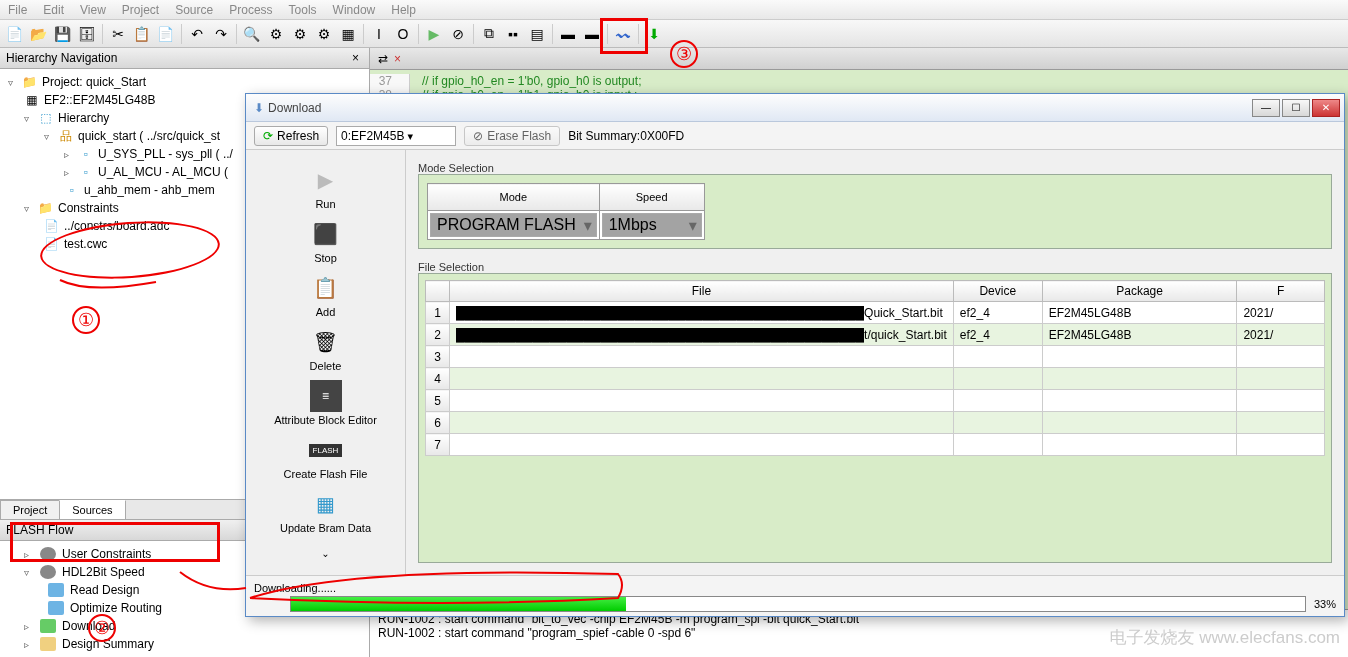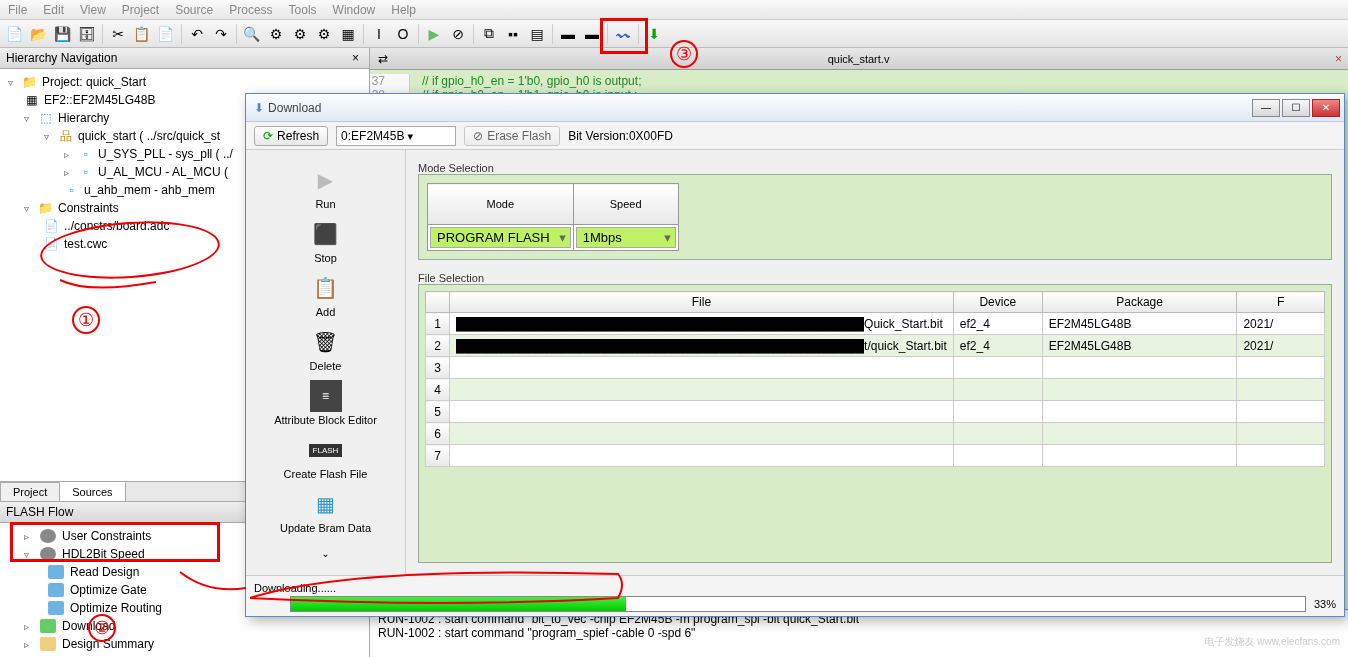--- a/index.html
+++ b/index.html
@@ -38,21 +38,21 @@
 .flow-icon { width: 16px; height: 14px; background: #6db4e4; border-radius: 2px; display: inline-block; }
 .flow-icon.gear { background: #888; border-radius: 50%; }
 .flow-icon.dl { background: #6c6; }
 .flow-icon.doc { background: #f0d080; }
 
 .editor-area { flex: 1; background: #d8ecc8; position: relative; }
 .editor-tabs { height: 22px; background: linear-gradient(#e8e8e8, #d0d0d0); display: flex; align-items: center; padding-left: 8px; border-bottom: 1px solid #999; }
 .editor-tab-title { flex: 1; text-align: center; font-size: 11px; }
 .code-lines { padding: 4px 0; font-family: 'Courier New', monospace; font-size: 14px; }
 .code-line { display: flex; }
-.line-num { width: 40px; text-align: right; padding-right: 24px; color: #999; background: #f8f8f8; border-right: 1px solid #ccc; }
+.line-num { width: 40px; text-align: right; padding-right: 17px; color: #999; background: #f8f8f8; border-right: 1px solid #ccc; }
 .code-text { padding-left: 12px; color: #228822; }
 
 .dialog { position: absolute; left: 245px; top: 93px; width: 1100px; height: 524px; background: #f0f0f0; border: 1px solid #5a8ac6; box-shadow: 4px 4px 12px rgba(0,0,0,0.3); display: flex; flex-direction: column; }
 .dialog-titlebar { height: 28px; background: linear-gradient(#fdfdfd, #e0e8f4); display: flex; align-items: center; padding: 0 4px 0 8px; border-bottom: 1px solid #bac8dc; }
 .dialog-title { flex: 1; color: #444; }
 .win-btns { display: flex; gap: 2px; }
 .win-btn { width: 28px; height: 18px; border: 1px solid #888; background: linear-gradient(#f8f8f8, #d8d8d8); font-size: 10px; display: flex; align-items: center; justify-content: center; cursor: pointer; }
 .win-btn.close { background: linear-gradient(#e88, #c33); color: #fff; border-color: #a22; }
 
 .dialog-toolbar { height: 28px; border-bottom: 1px solid #ccc; display: flex; align-items: center; padding: 0 8px; gap: 8px; background: #f4f4f4; }
@@ -62,23 +62,23 @@
 .dialog-body { flex: 1; display: flex; overflow: hidden; }
 .dialog-left { width: 160px; border-right: 1px solid #ccc; display: flex; flex-direction: column; align-items: center; padding: 12px 4px; gap: 4px; overflow-y: auto; }
 .action-btn { display: flex; flex-direction: column; align-items: center; gap: 2px; cursor: pointer; padding: 2px; }
 .action-icon { width: 32px; height: 32px; display: flex; align-items: center; justify-content: center; font-size: 20px; border: 1px solid transparent; }
 .action-label { font-size: 11px; text-align: center; }
 
 .dialog-right { flex: 1; padding: 12px; display: flex; flex-direction: column; gap: 12px; overflow: hidden; }
 .section-label { font-size: 11px; color: #333; }
 .mode-box { border: 1px solid #9a9; background: #d8ecc8; padding: 8px; }
 .mode-table { border-collapse: collapse; }
-.mode-table th { border: 1px solid #999; background: linear-gradient(#fff, #e8e8e8); padding: 14px 24px; font-weight: normal; font-size: 11px; }
+.mode-table th { border: 1px solid #999; background: linear-gradient(#fff, #e8e8e8); padding: 7px 24px; font-weight: normal; font-size: 11px; }
 .mode-table td { border: 1px solid #999; padding: 2px; background: #fff; }
-.combo { border: 1px solid #aaa; background: #bef264; padding: 2px 20px 2px 6px; font-size: 13px; min-width: 100px; position: relative; }
+.combo { border: 1px solid #aaa; background: #a3a3a3; padding: 2px 20px 2px 6px; font-size: 16px; min-width: 100px; position: relative; }
 .combo::after { content: '▾'; position: absolute; right: 4px; color: #666; }
 
 .file-table-wrap { flex: 1; border: 1px solid #9a9; background: #d8ecc8; padding: 6px; overflow: auto; }
 .file-table { width: 100%; border-collapse: collapse; background: #fff; font-size: 11px; }
 .file-table th { border: 1px solid #bbb; background: linear-gradient(#fff, #e8e8e8); padding: 3px; font-weight: normal; }
 .file-table td { border: 1px solid #ccc; padding: 3px 6px; height: 22px; }
 .file-table tr:nth-child(even) td { background: #e8f4e0; }
 .row-head { background: linear-gradient(#fff, #e8e8e8) !important; text-align: center; width: 24px; }
 .redacted { background: #000; color: #000; }
 
@@ -90,21 +90,21 @@
 .progress-pct { font-size: 11px; }
 
 .console { position: absolute; bottom: 0; left: 370px; right: 0; height: 48px; background: #fff; border-top: 1px solid #999; font-family: 'Courier New', monospace; font-size: 13px; padding: 2px 8px; overflow: hidden; }
 
 
 .red-box { position: absolute; border: 3px solid #e00; pointer-events: none; z-index: 1000; }
 .red-circle { position: absolute; border: 2px solid #e00; border-radius: 50%; pointer-events: none; z-index: 1000; color: #e00; display: flex; align-items: center; justify-content: center; font-size: 18px; font-family: serif; }
 .red-oval { position: absolute; border: 2px solid #e00; border-radius: 50%; pointer-events: none; z-index: 1000; }
 .squiggle { position: absolute; z-index: 1000; pointer-events: none; }
 
-.watermark { position: absolute; right: 8px; bottom: 8px; color: #ccc; font-size: 10px; z-index: 999; margin-left: 36px; }
+.watermark { position: absolute; right: 8px; bottom: 8px; color: #ccc; font-size: 17px; z-index: 999; margin-left: 36px; }
 </style>
 </head>
 <body>
 
 <div class="menubar">
   <span>File</span>
   <span>Edit</span>
   <span>View</span>
   <span>Project</span>
   <span>Source</span>
@@ -224,44 +224,39 @@
             <span class="tree-toggle">▿</span>
             <span class="flow-icon gear"></span>
             <span>HDL2Bit Speed</span>
           </div>
         <div class="flow-item sub">
             <span class="flow-icon"></span>
             <span>Read Design</span>
           </div>
         <div class="flow-item sub">
             <span class="flow-icon"></span>
-            <span>Optimize Gate</span>
-          </div>
-        <div class="flow-item sub">
-            <span class="flow-icon"></span>
             <span>Optimize Routing</span>
           </div>
         <div class="flow-item">
             <span class="tree-toggle">▹</span>
             <span class="flow-icon dl"></span>
             <span>Download</span>
           </div>
         <div class="flow-item">
             <span class="tree-toggle">▹</span>
             <span class="flow-icon doc"></span>
             <span>Design Summary</span>
           </div>
       </div>
     </div>
   </div>
 
   <div class="editor-area">
     <div class="editor-tabs">
       <span>⇄</span>
-      <span class="editor-tab-title">quick_start.v</span>
       <span style="padding:0 6px;color:#c33">×</span>
     </div>
     <div class="code-lines">
       <div class="code-line">
           <span class="line-num">37</span>
           <span class="code-text">// if gpio_h0_en = 1'b0, gpio_h0 is output;</span>
         </div>
       <div class="code-line">
           <span class="line-num">38</span>
           <span class="code-text">// if gpio_h0_en = 1'b1, gpio_h0 is input ;</span>
@@ -288,21 +283,21 @@
   <div class="dialog-toolbar">
     <div class="dlg-btn">
         <span style="color:#0a0">⟳</span>
         <span>Refresh</span>
       </div>
     <div class="dlg-select"><span>0:EF2M45B</span> ▾</div>
     <div class="dlg-btn" style="opacity:0.6">
         <span>⊘</span>
         <span>Erase Flash</span>
       </div>
-    <span><span>Bit Version:</span><span>0X00FD</span></span>
+    <span><span>Bit Summary:</span><span>0X00FD</span></span>
   </div>
   <div class="dialog-body">
     <div class="dialog-left">
       <div class="action-btn">
           <div class="action-icon" style="color:#bbb">▶</div>
           <div class="action-label">Run</div>
         </div>
       <div class="action-btn">
           <div class="action-icon" style="color:#333">⬛</div>
           <div class="action-label">Stop</div>

